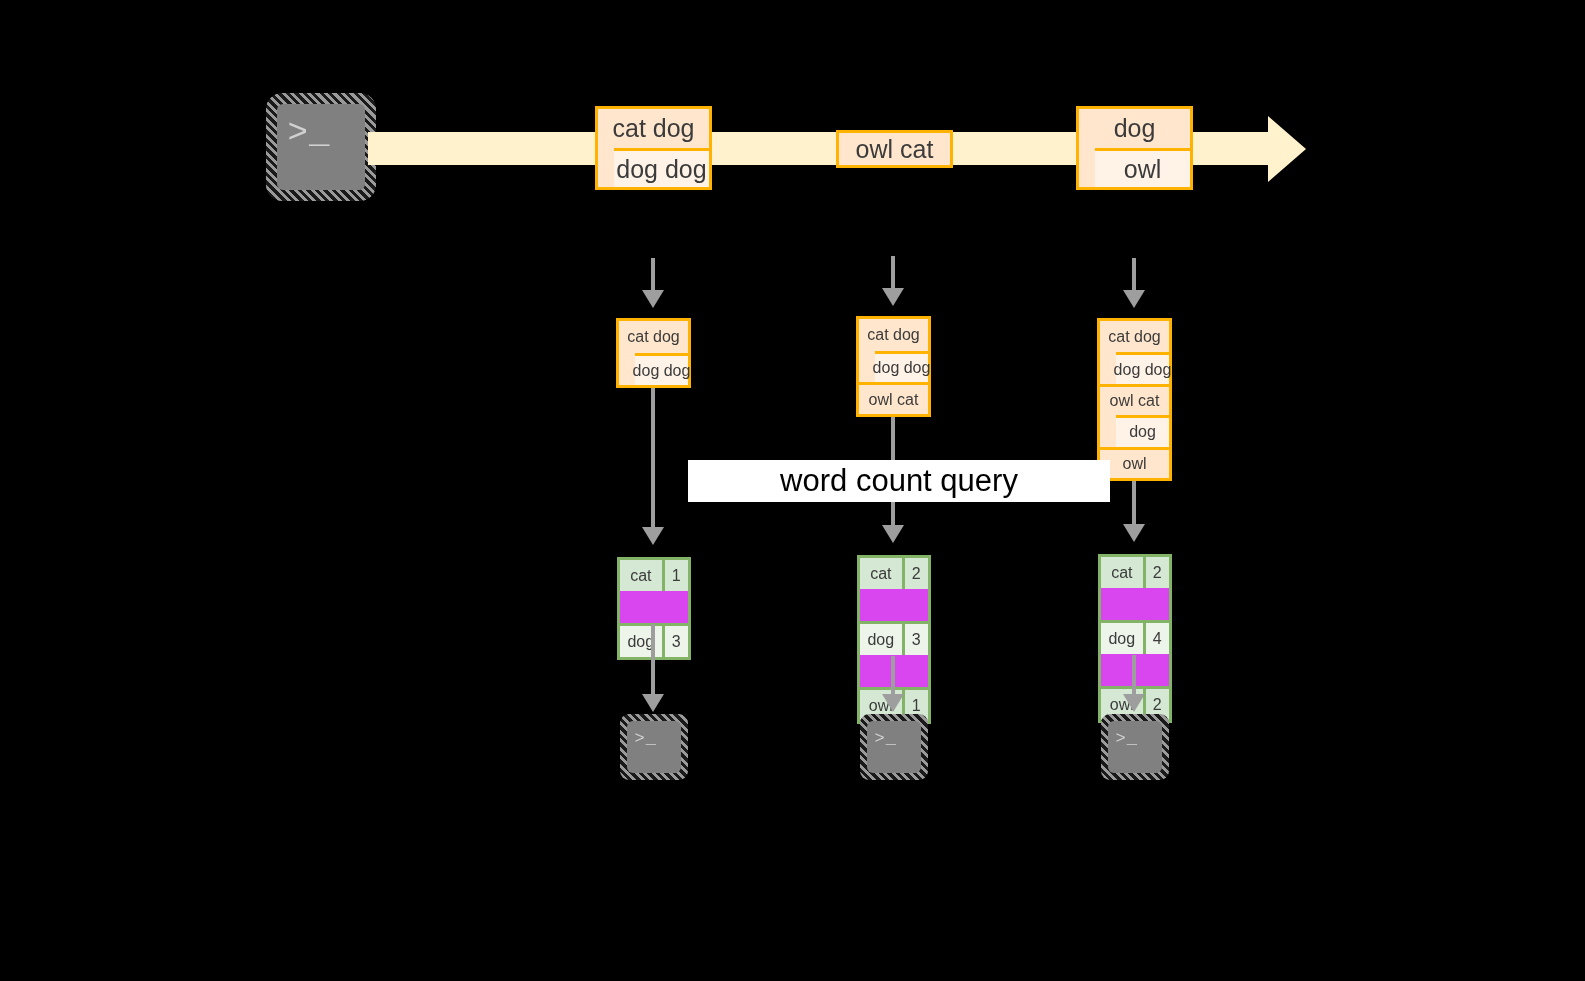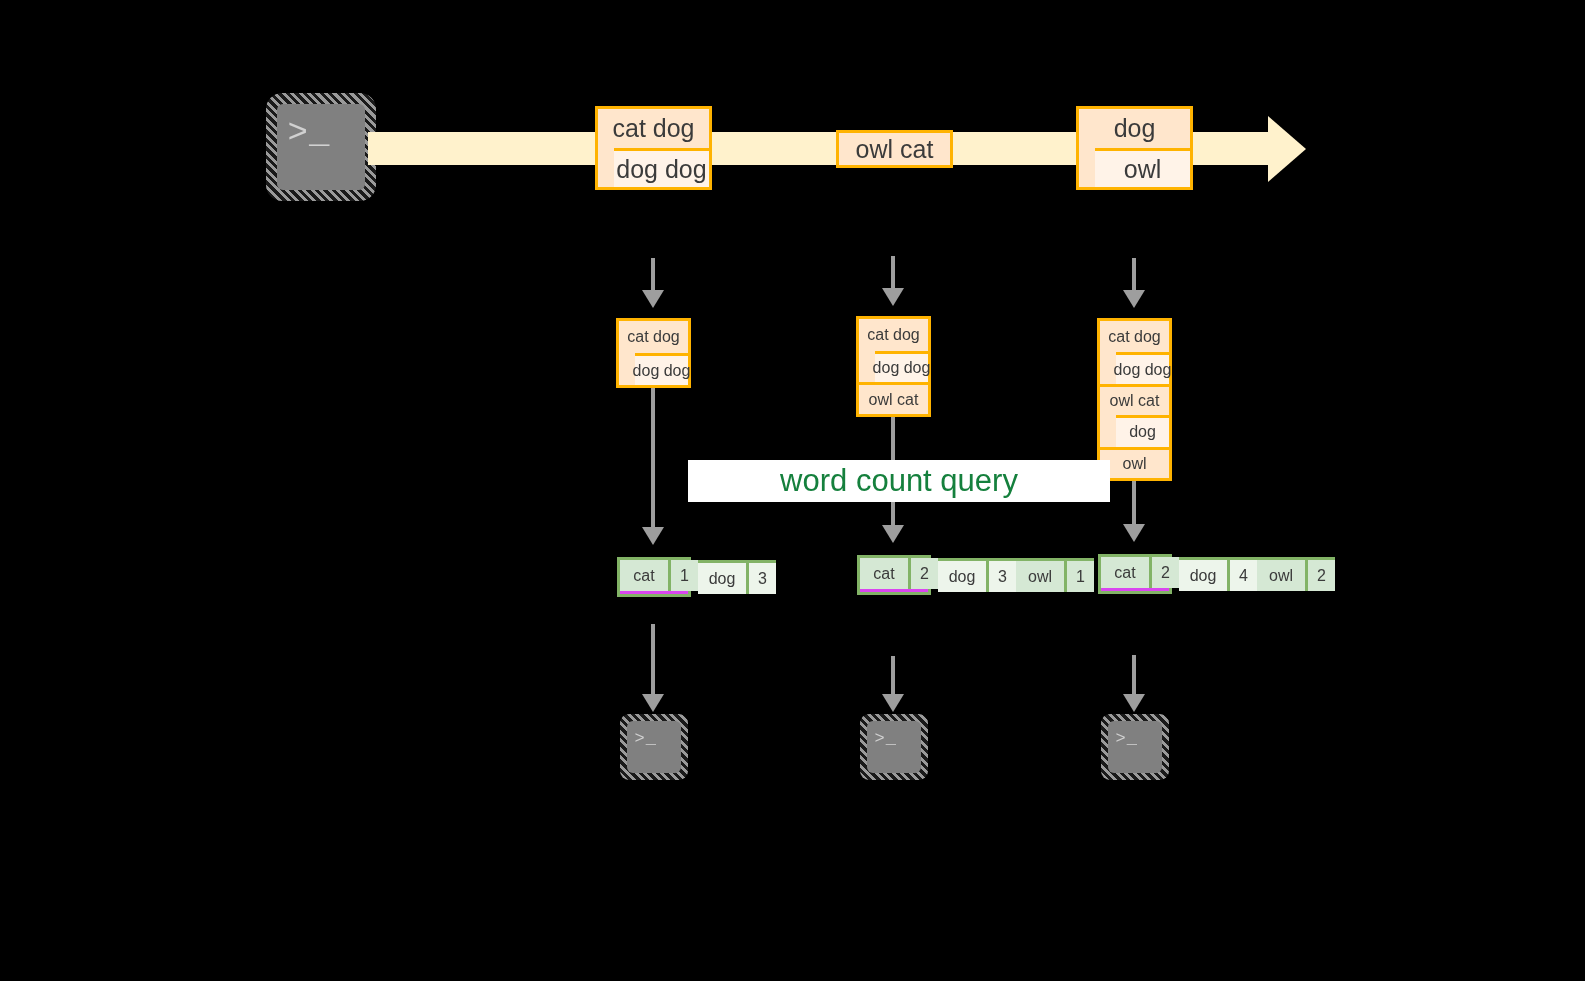--- a/index.html
+++ b/index.html
@@ -89,21 +89,22 @@
   .obox.hero .row { font-size: 25px; height: 38px; }
   .obox.mini .row { font-size: 16px; height: 31px; }
 
   
   .gbox {
     position: absolute;
     box-sizing: border-box;
     border: 3px solid #82B366;
     background: #d946ef;
     display: flex;
-    flex-direction: row;
+    flex-direction: column;
+    gap: 32px;
   }
   .gbox .grow {
     display: flex;
     height: 31px;
   }
   .gbox .grow + .grow { border-top: 3px solid #82B366; }
   .gbox .grow.alt .gc { background: #EDF5EB; }
   .gbox .gc {
     display: flex;
     align-items: center;
@@ -137,21 +138,21 @@
     border-top: 18px solid #9E9E9E;
   }
 
   
   .querylabel {
     position: absolute;
     background: #FFFFFF;
     display: flex;
     align-items: center;
     justify-content: center;
-    color: #15803d;
+    color: #000000;
     font-size: 31px;
     white-space: nowrap;
   }
 </style>
 </head>
 <body>
 
 <div id="stage">
 
   <div class="term big" style="left:266px; top:93px; width:110px; height:108px;">

